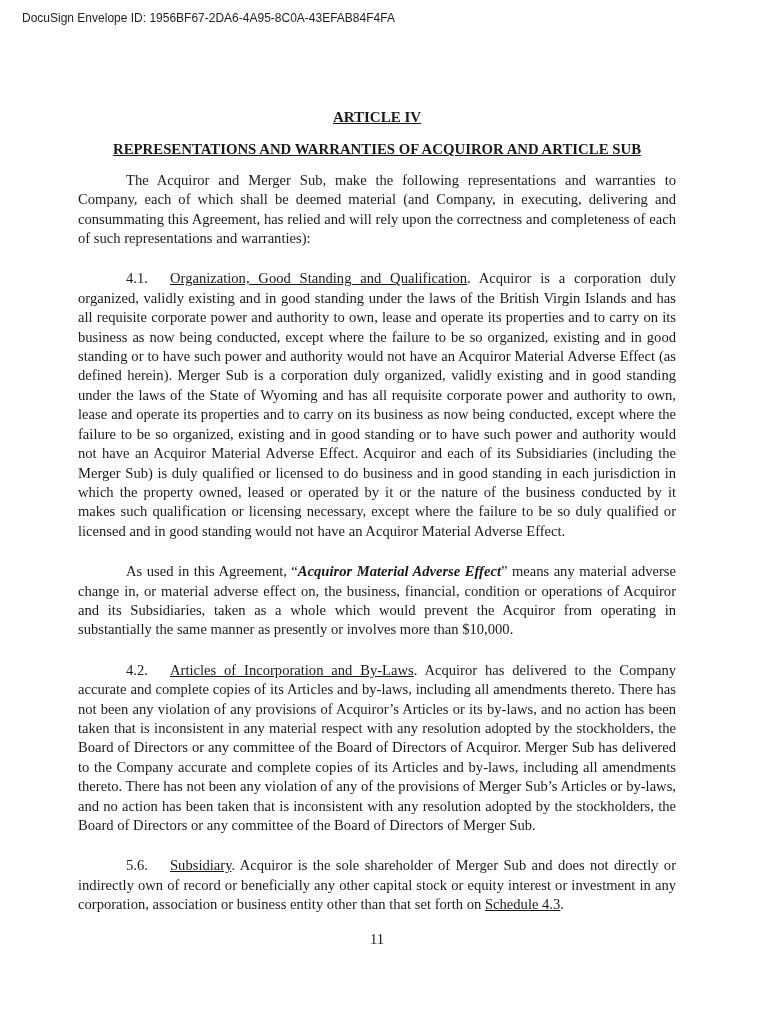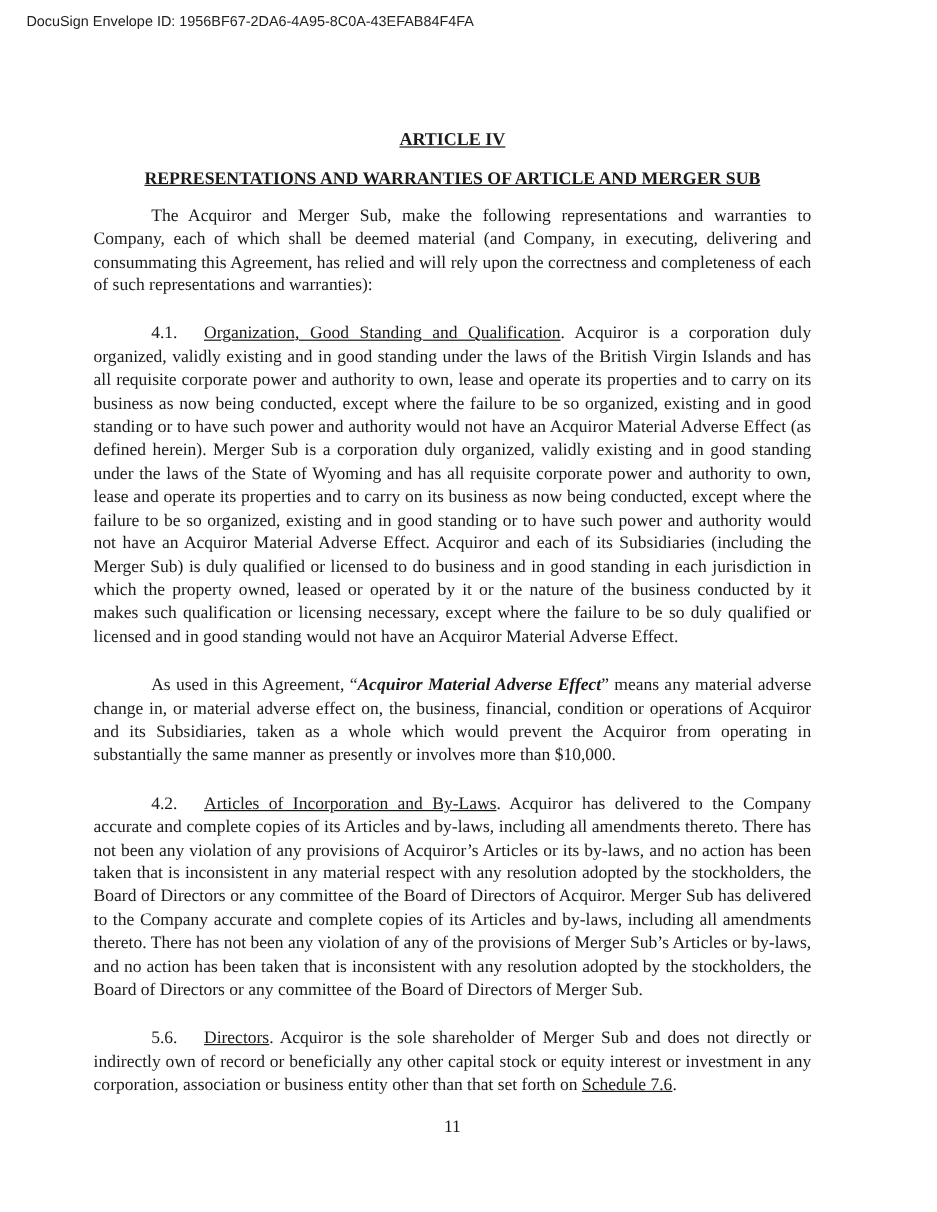--- a/index.html
+++ b/index.html
@@ -26,26 +26,26 @@
   .bi { font-weight: bold; font-style: italic; }
   .pagenum { text-align: center; margin-top: -6px; }
 </style>
 </head>
 <body>
 
 <div class="envelope">DocuSign Envelope ID: 1956BF67-2DA6-4A95-8C0A-43EFAB84F4FA</div>
 
 <div class="page">
   <div class="h-article">ARTICLE  IV</div>
-  <div class="h-section">REPRESENTATIONS AND WARRANTIES OF ARTICLE AND MERGER SUB</div>
+  <div class="h-section">REPRESENTATIONS AND WARRANTIES OF ACQUIROR AND ARTICLE SUB</div>
 
   <p>The Acquiror and Merger Sub, make the following representations and warranties to Company, each of which shall be deemed material (and Company, in executing, delivering and consummating this Agreement, has relied and will rely upon the correctness and completeness of each of such representations and warranties):</p>
 
   <p><span class="num">4.1.</span><span class="u">Organization, Good Standing and Qualification</span><span>.  Acquiror is a corporation duly organized, validly existing and in good standing under the laws of the British Virgin Islands and has all requisite corporate power and authority to own, lease and operate its properties and to carry on its business as now being conducted, except where the failure to be so organized, existing and in good standing or to have such power and authority would not have an Acquiror Material Adverse Effect (as defined herein).  Merger Sub is a corporation duly organized, validly existing and in good standing under the laws of the State of Wyoming and has all requisite corporate power and authority to own, lease and operate its properties and to carry on its business as now being conducted, except where the failure to be so organized, existing and in good standing or to have such power and authority would not have an Acquiror Material Adverse Effect.  Acquiror and each of its Subsidiaries (including the Merger Sub) is duly qualified or licensed to do business and in good standing in each jurisdiction in which the property owned, leased or operated by it or the nature of the business conducted by it makes such qualification or licensing necessary, except where the failure to be so duly qualified or licensed and in good standing would not have an Acquiror Material Adverse Effect.</span></p>
 
   <p><span>As used in this Agreement, “</span><span class="bi">Acquiror Material Adverse Effect</span><span>” means any material adverse change in, or material adverse effect on, the business, financial, condition or operations of Acquiror and its Subsidiaries, taken as a whole which would prevent the Acquiror from operating in substantially the same manner as presently or involves more than $10,000.</span></p>
 
   <p><span class="num">4.2.</span><span class="u">Articles of Incorporation and By-Laws</span><span>.  Acquiror has delivered to the Company accurate and complete copies of its Articles and by-laws, including all amendments thereto.  There has not been any violation of any provisions of Acquiror’s Articles or its by-laws, and no action has been taken that is inconsistent in any material respect with any resolution adopted by the stockholders, the Board of Directors or any committee of the Board of Directors of Acquiror.  Merger Sub has delivered to the Company accurate and complete copies of its Articles and by-laws, including all amendments thereto.  There has not been any violation of any of the provisions of Merger Sub’s Articles or by-laws, and no action has been taken that is inconsistent with any resolution adopted by the stockholders, the Board of Directors or any committee of the Board of Directors of Merger Sub.</span></p>
 
-  <p><span class="num">5.6.</span><span class="u">Directors</span><span>.  Acquiror is the sole shareholder of Merger Sub and does not directly or indirectly own of record or beneficially any other capital stock or equity interest or investment in any corporation, association or business entity other than that set forth on </span><span class="u">Schedule 7.6</span><span>.</span></p>
+  <p><span class="num">5.6.</span><span class="u">Subsidiary</span><span>.  Acquiror is the sole shareholder of Merger Sub and does not directly or indirectly own of record or beneficially any other capital stock or equity interest or investment in any corporation, association or business entity other than that set forth on </span><span class="u">Schedule 4.3</span><span>.</span></p>
 
   <div class="pagenum">11</div>
 </div>
 
 </body></html>

